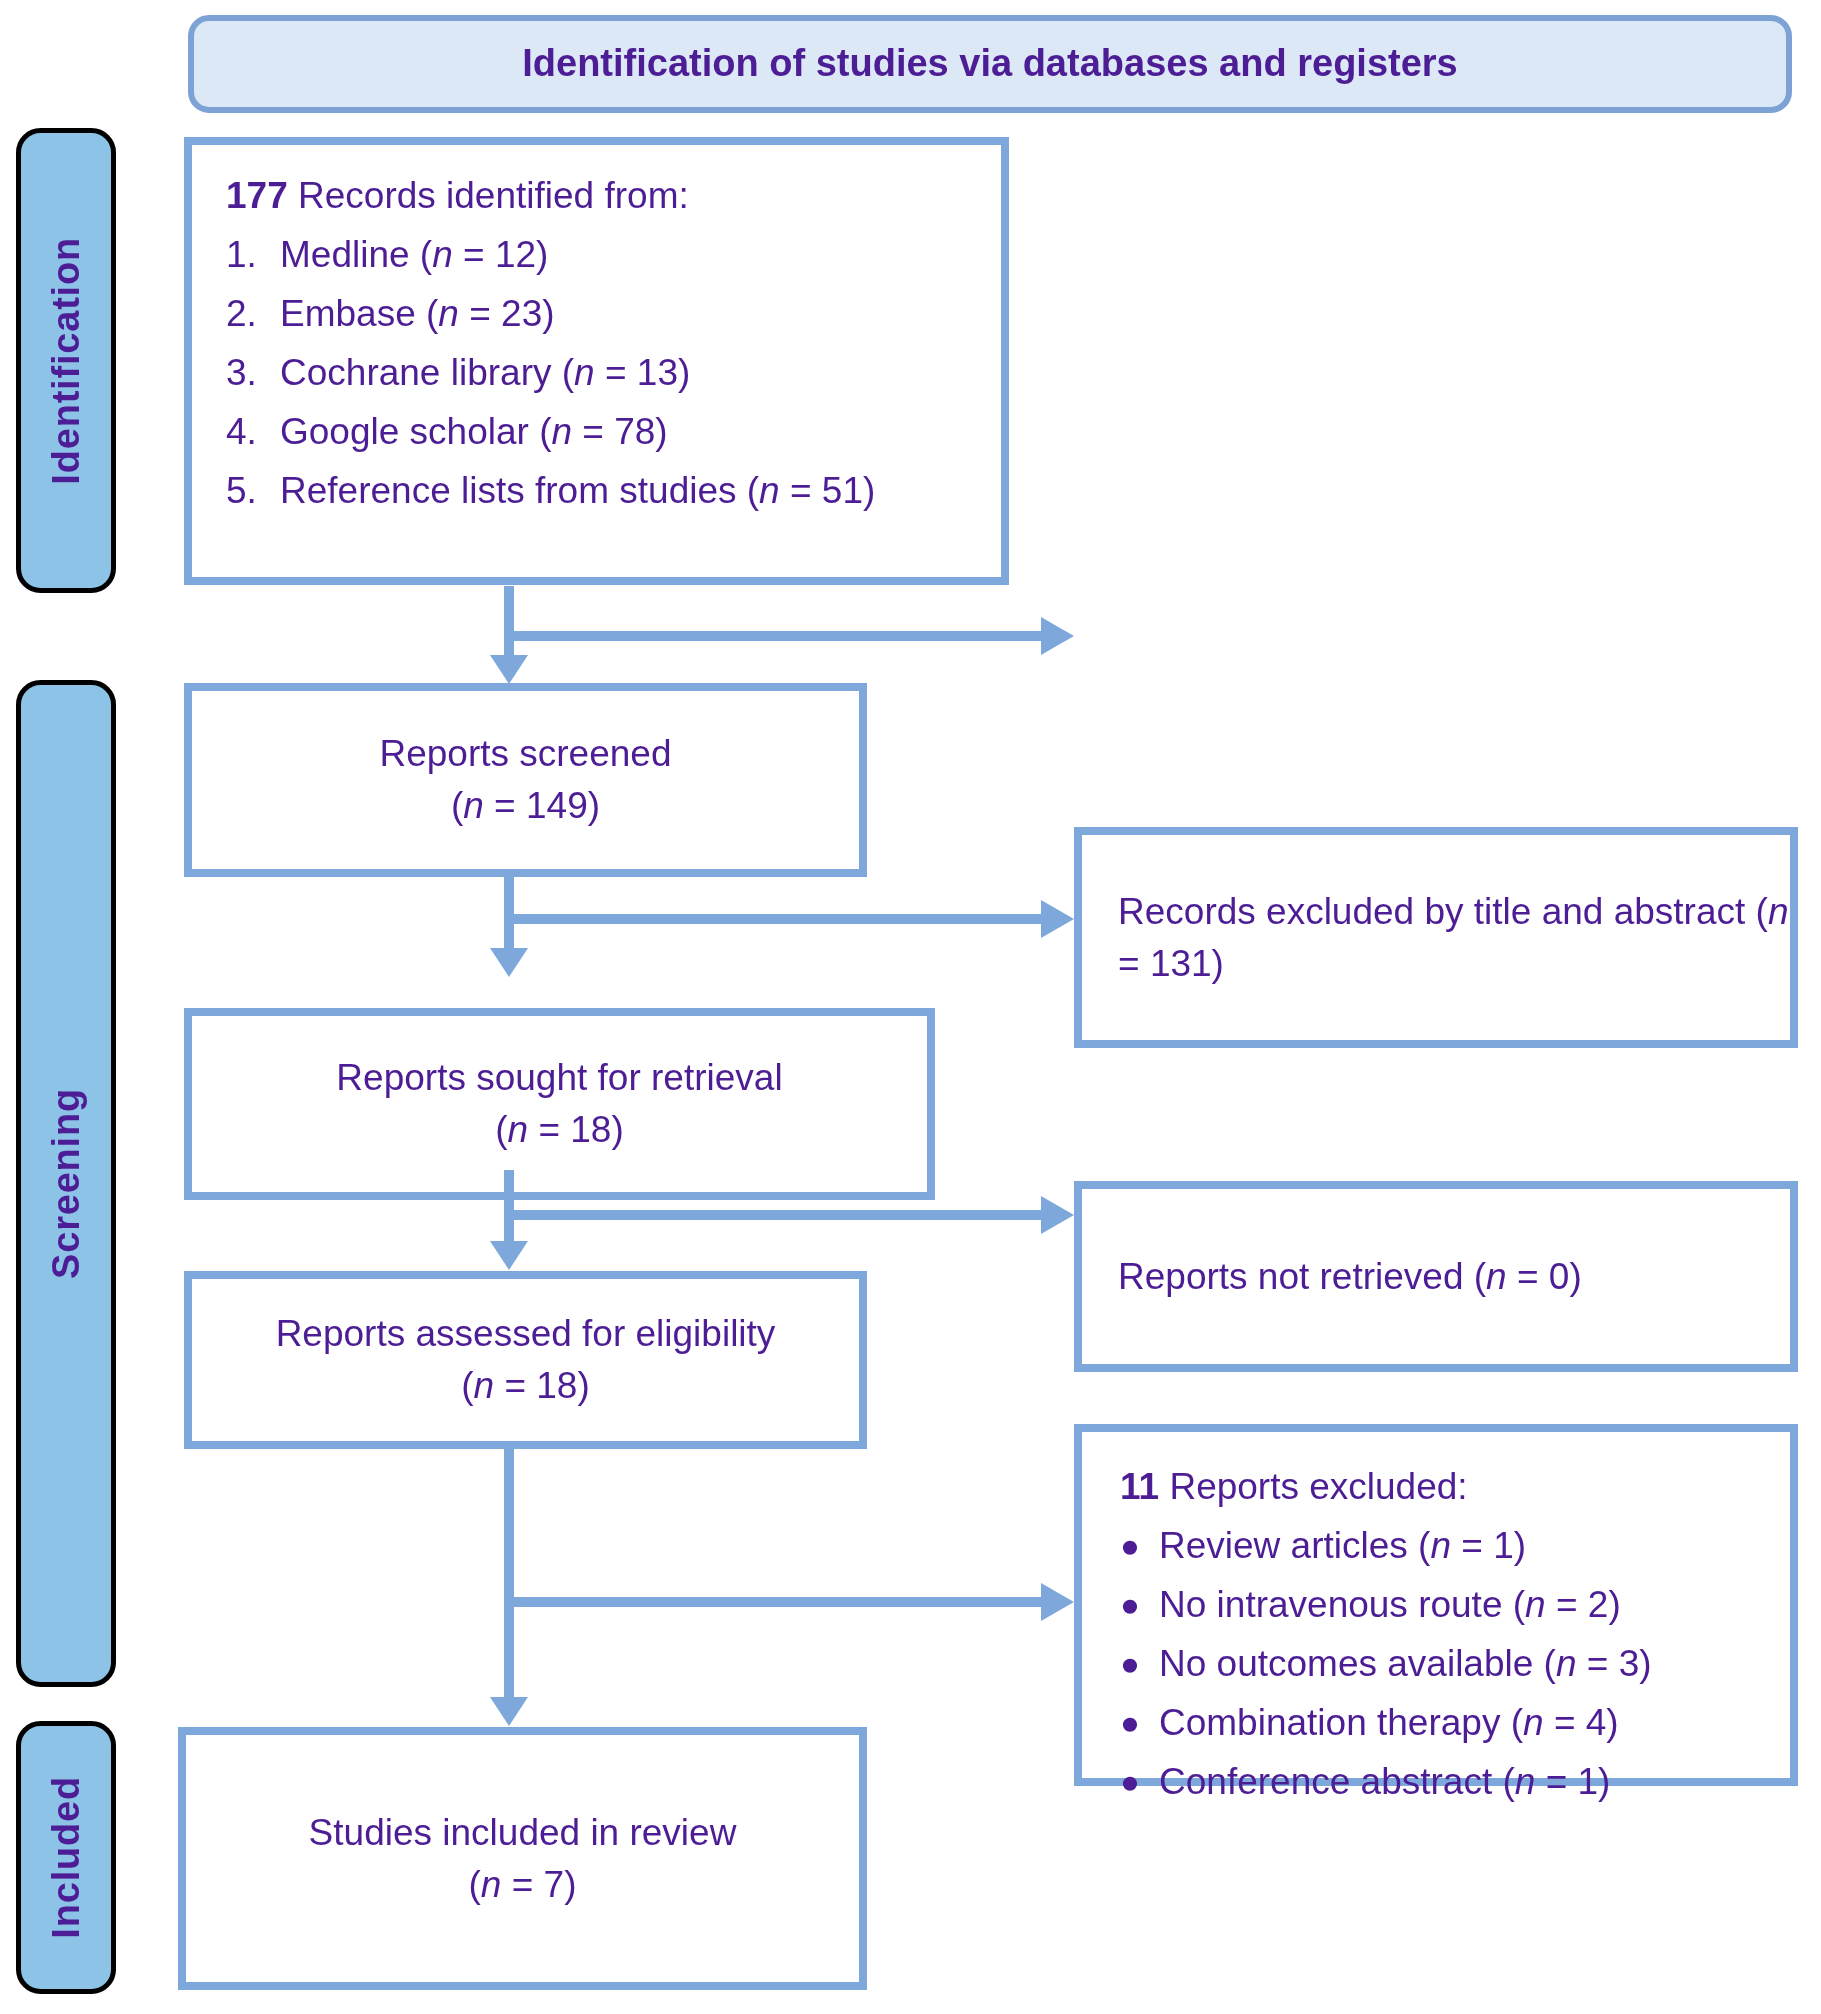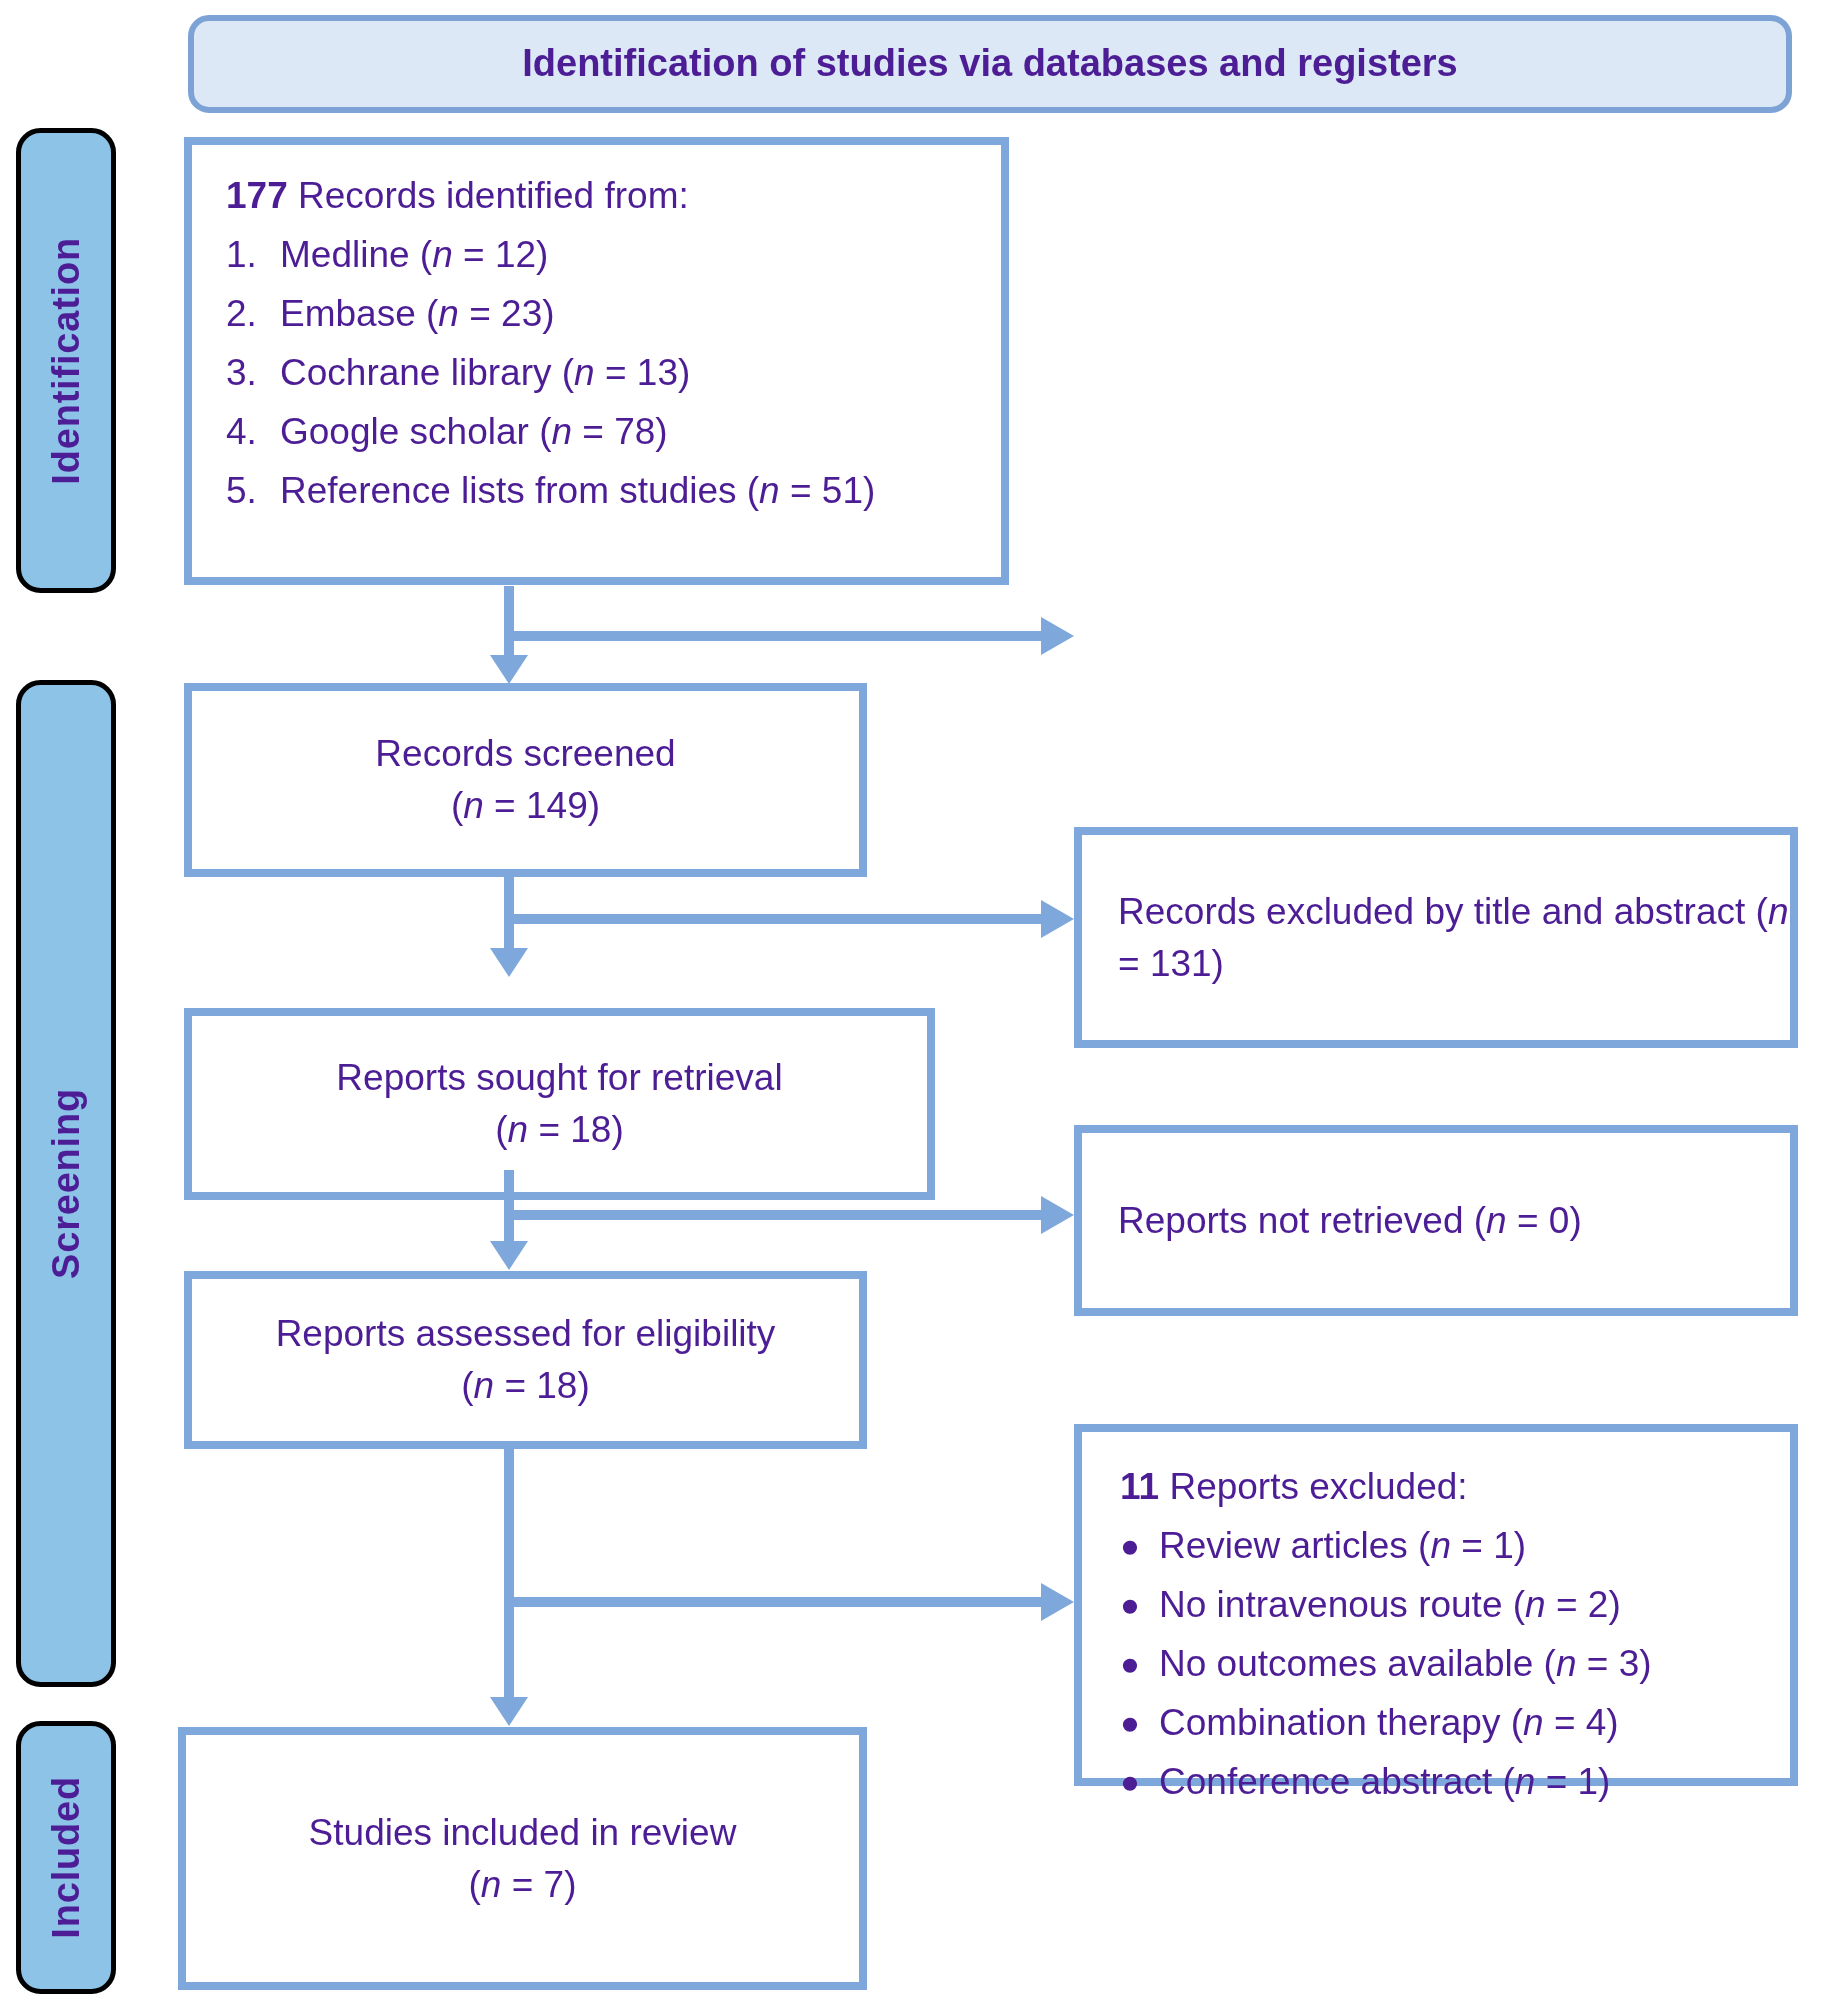--- a/index.html
+++ b/index.html
@@ -32,21 +32,21 @@
   }
   .center { display:flex; flex-direction:column; align-items:center; justify-content:center; text-align:center; }
   .vleft  { display:flex; flex-direction:column; justify-content:center; text-align:left; }
   .b1 { left:184px; top:137px; width:825px; height:448px; padding:21px 14.7px 0 34px; line-height:59px; }
   .b2 { left:184px; top:683px;  width:683px; height:194px; }
   .b3 { left:184px; top:1008px; width:751px; height:192px; }
   .b4 { left:184px; top:1271px; width:683px; height:178px; }
   .b5 { left:178px; top:1727px; width:689px; height:263px; }
   .r1 { left:1074px; top:544px;  width:724px; height:186px; }
   .r2 { left:1074px; top:827px; width:724px; height:221px; padding-left:36px; }
-  .r3 { left:1074px; top:1125px; width:724px; height:191px; padding-left:36px; padding-right:33px; }
+  .r3 { left:1074px; top:1181px; width:724px; height:191px; padding-left:36px; padding-right:33px; }
   .r4 { left:1074px; top:1424px; width:724px; height:362px; padding:24.5px 16.4px 0 38px; line-height:59px; }
   .li   { display:flex; line-height:59px; }
   .num  { width:54px; flex:0 0 54px; }
   .itxt { flex:1; }
   .bli  { display:flex; line-height:59px; }
   .bullet { width:39px; flex:0 0 39px; font-size:33px; }
   i { font-style:italic; }
   b { font-weight:bold; }
   
   .vline { position:absolute; width:9.8px; background:#7ea7dc; }
@@ -101,21 +101,21 @@
           <span class="itxt">Google scholar (<i>n</i> = 78)</span>
         </div>
         <div class="li">
           <span class="num">5.</span>
           <span class="itxt">Reference lists from studies (<i>n</i> = 51)</span>
         </div>
       </div>
   </div>
 
   <div class="box b2 center">
-      <div>Records screened</div>
+      <div>Reports screened</div>
       <div>(<i>n</i> = 149)</div>
     </div>
   <div class="box b3 center">
       <div>Reports sought for retrieval</div>
       <div>(<i>n</i> = 18)</div>
     </div>
   <div class="box b4 center">
       <div>Reports assessed for eligibility</div>
       <div>(<i>n</i> = 18)</div>
     </div>

